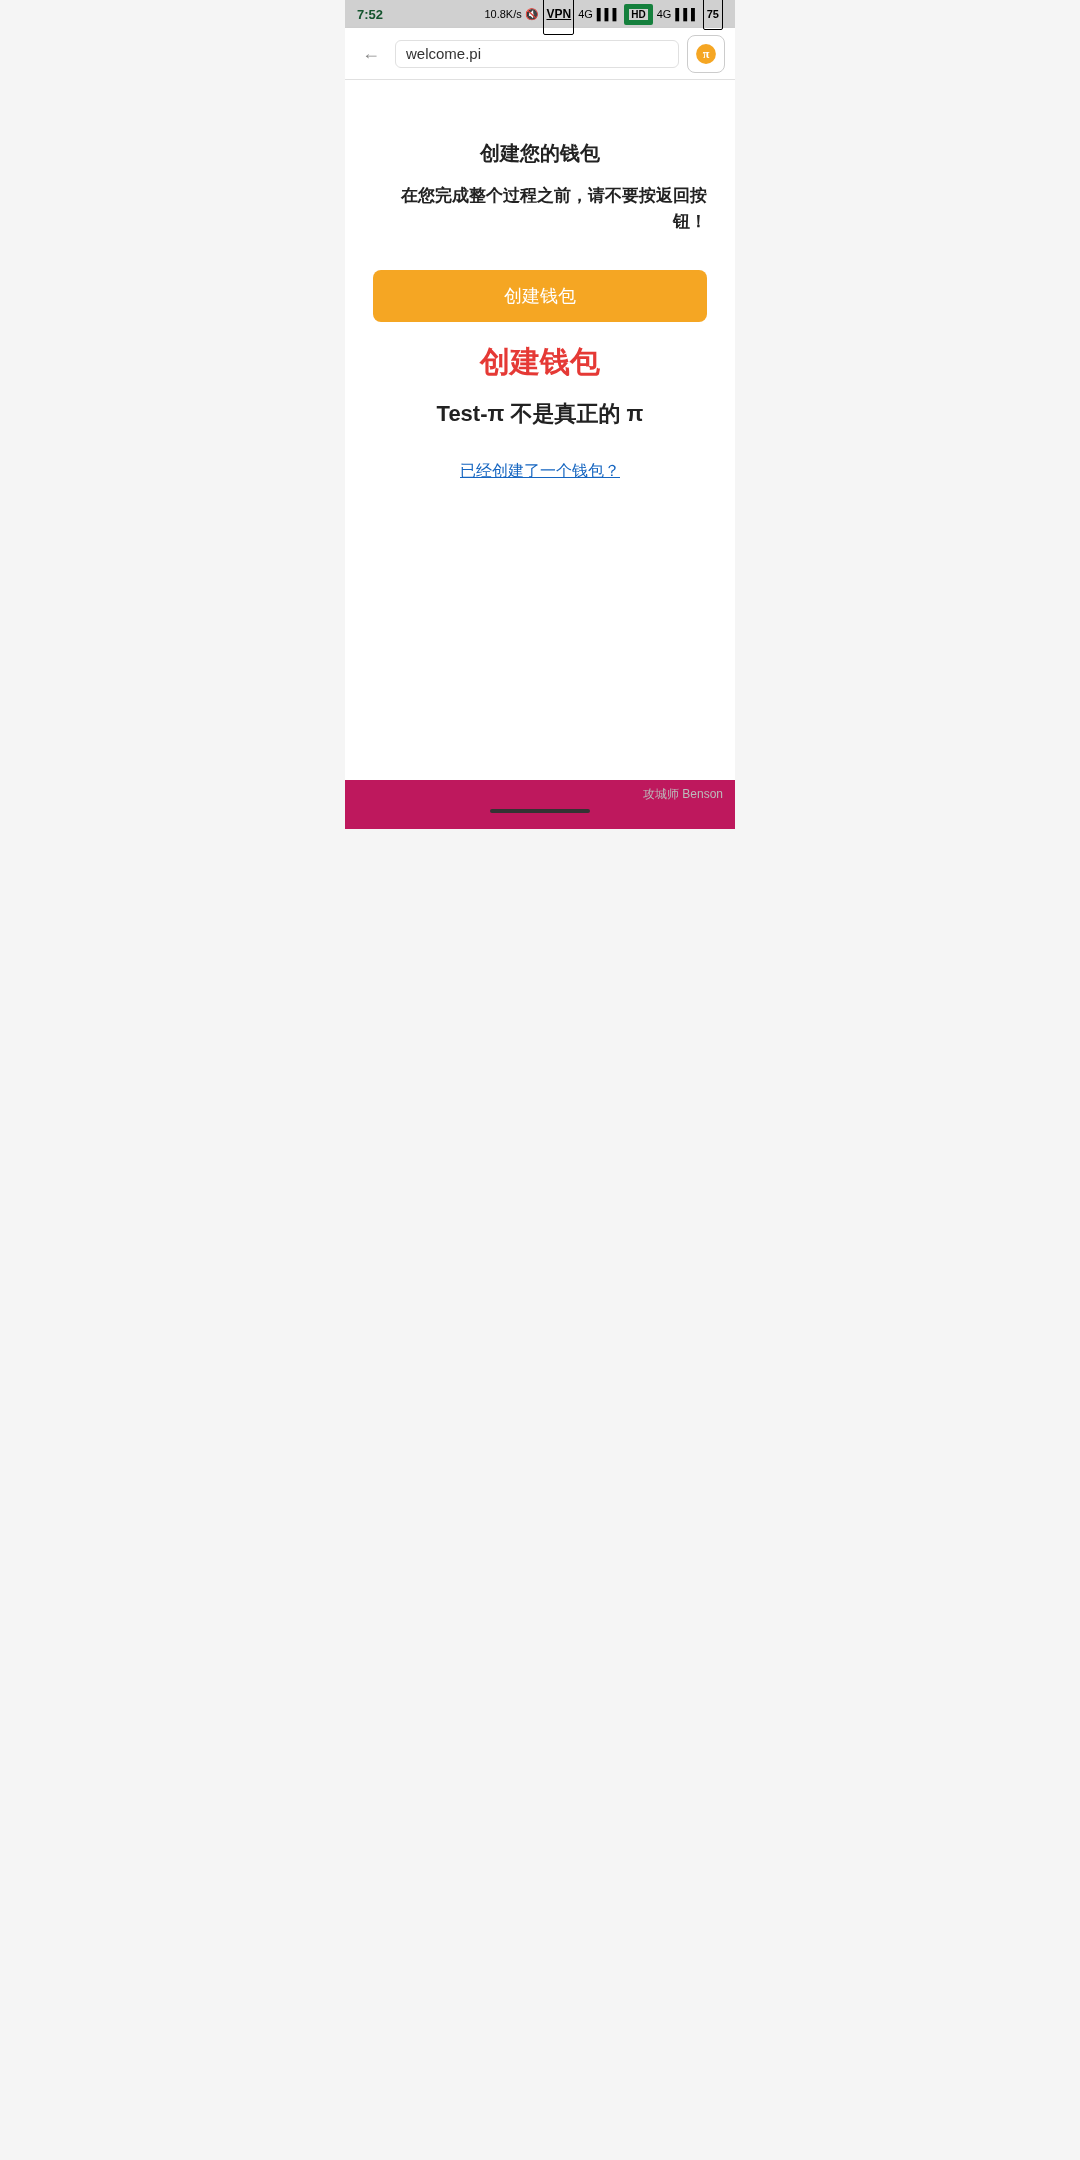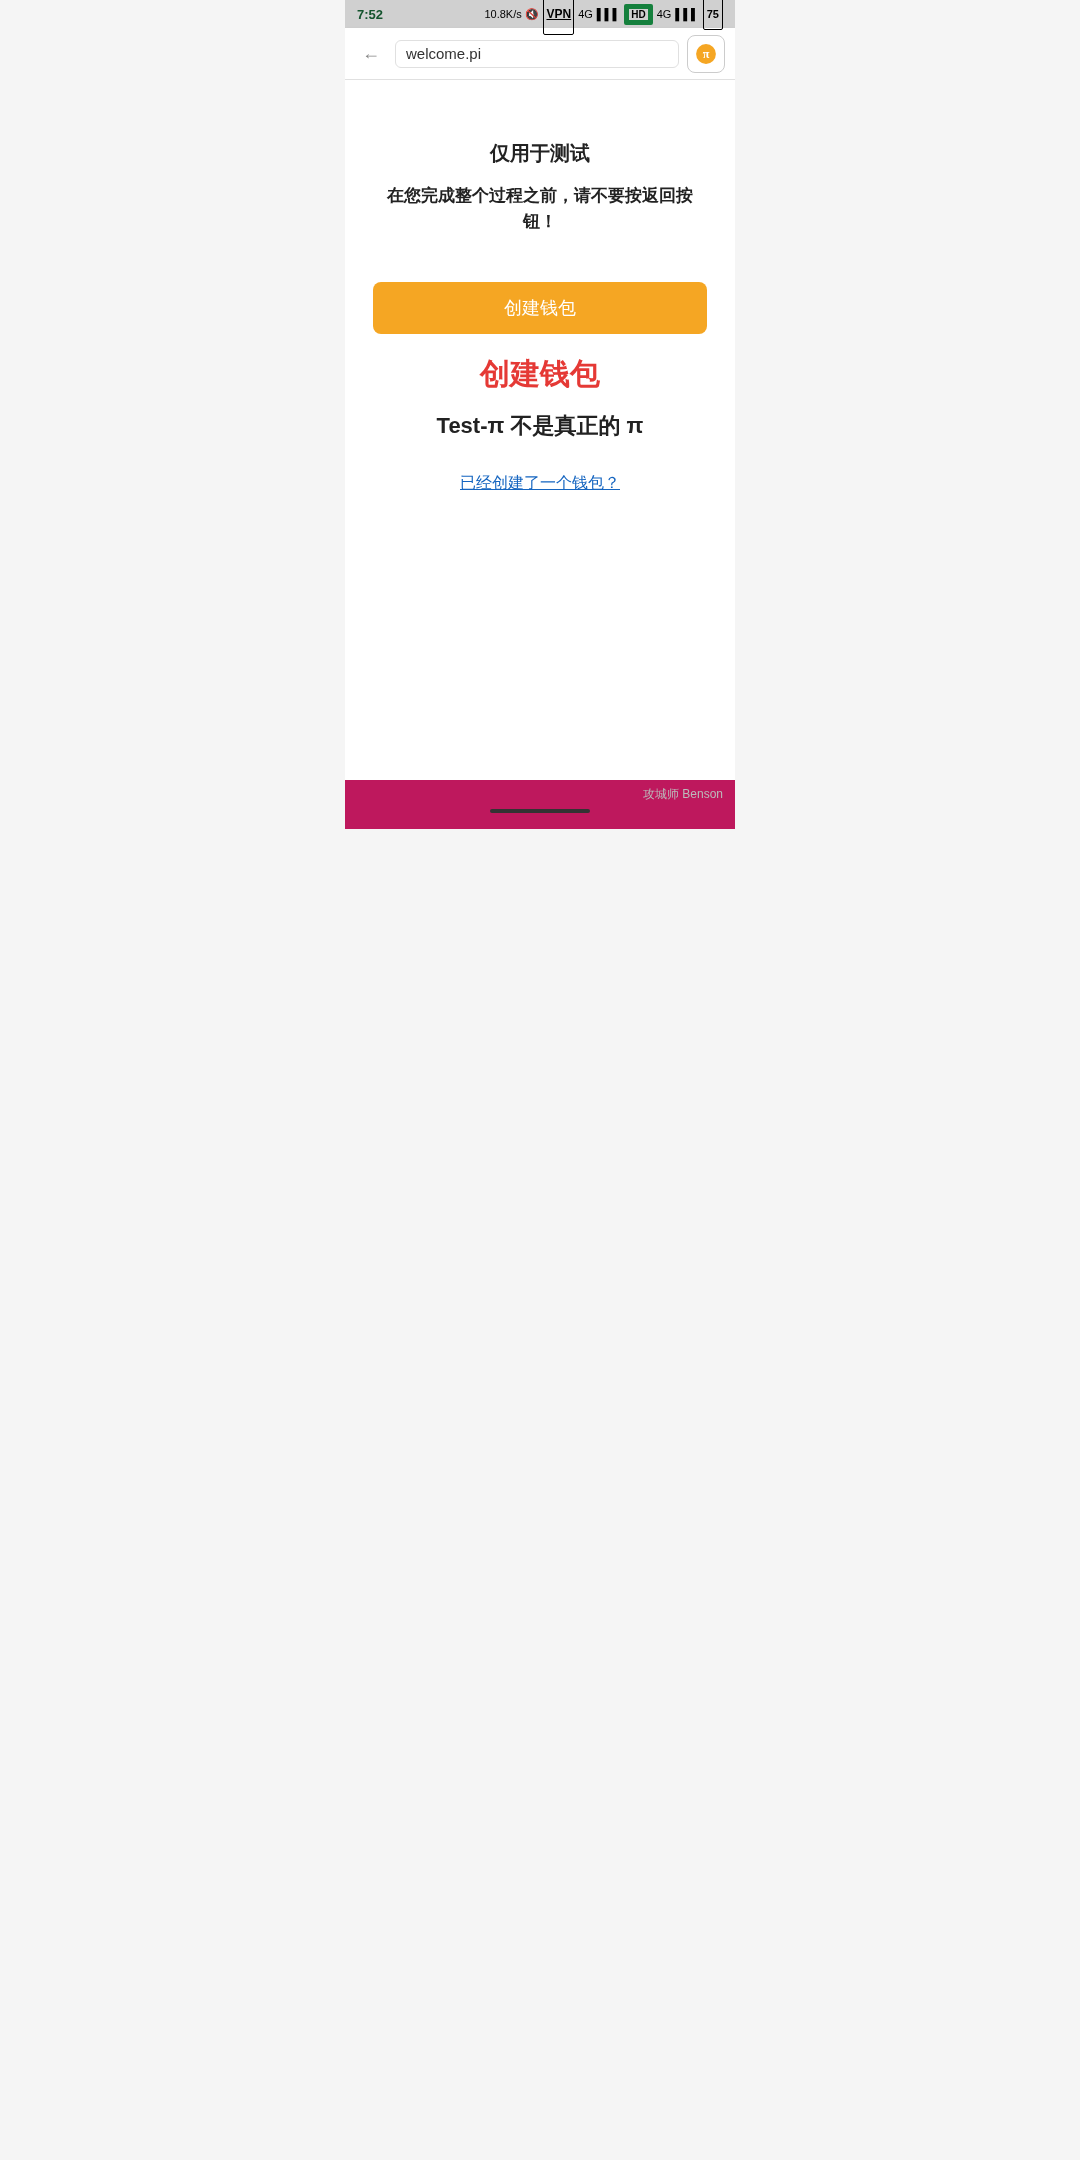--- a/index.html
+++ b/index.html
@@ -128,22 +128,22 @@
       font-weight: 700;
       color: #222;
       text-align: center;
       margin-bottom: 16px;
     }
 
     .warning-text {
       font-size: 17px;
       font-weight: 700;
       color: #222;
-      text-align: center;
-      margin-bottom: 48px;
+      text-align: right;
+      margin-bottom: 36px;
       line-height: 1.5;
     }
 
     .create-wallet-btn {
       width: 100%;
       max-width: 340px;
       height: 52px;
       background: #f5a623;
       border: none;
       border-radius: 8px;
@@ -228,21 +228,21 @@
   <div class="pi-icon-btn">
     <svg viewBox="0 0 40 40">
       <circle cx="20" cy="20" r="18" fill="#f5a623"></circle>
       <text x="20" y="27" text-anchor="middle" font-size="22" font-weight="bold" fill="white" font-family="serif">π</text>
     </svg>
   </div>
 </div>
 
 <div class="main-content">
 
-  <h2 class="page-title">仅用于测试</h2>
+  <h2 class="page-title">创建您的钱包</h2>
 
   <p class="warning-text">在您完成整个过程之前，请不要按返回按钮！</p>
 
   <button class="create-wallet-btn">创建钱包</button>
 
   <h1 class="create-wallet-title">创建钱包</h1>
 
 
   <p class="test-pi-notice">Test-π 不是真正的 π</p>
 

